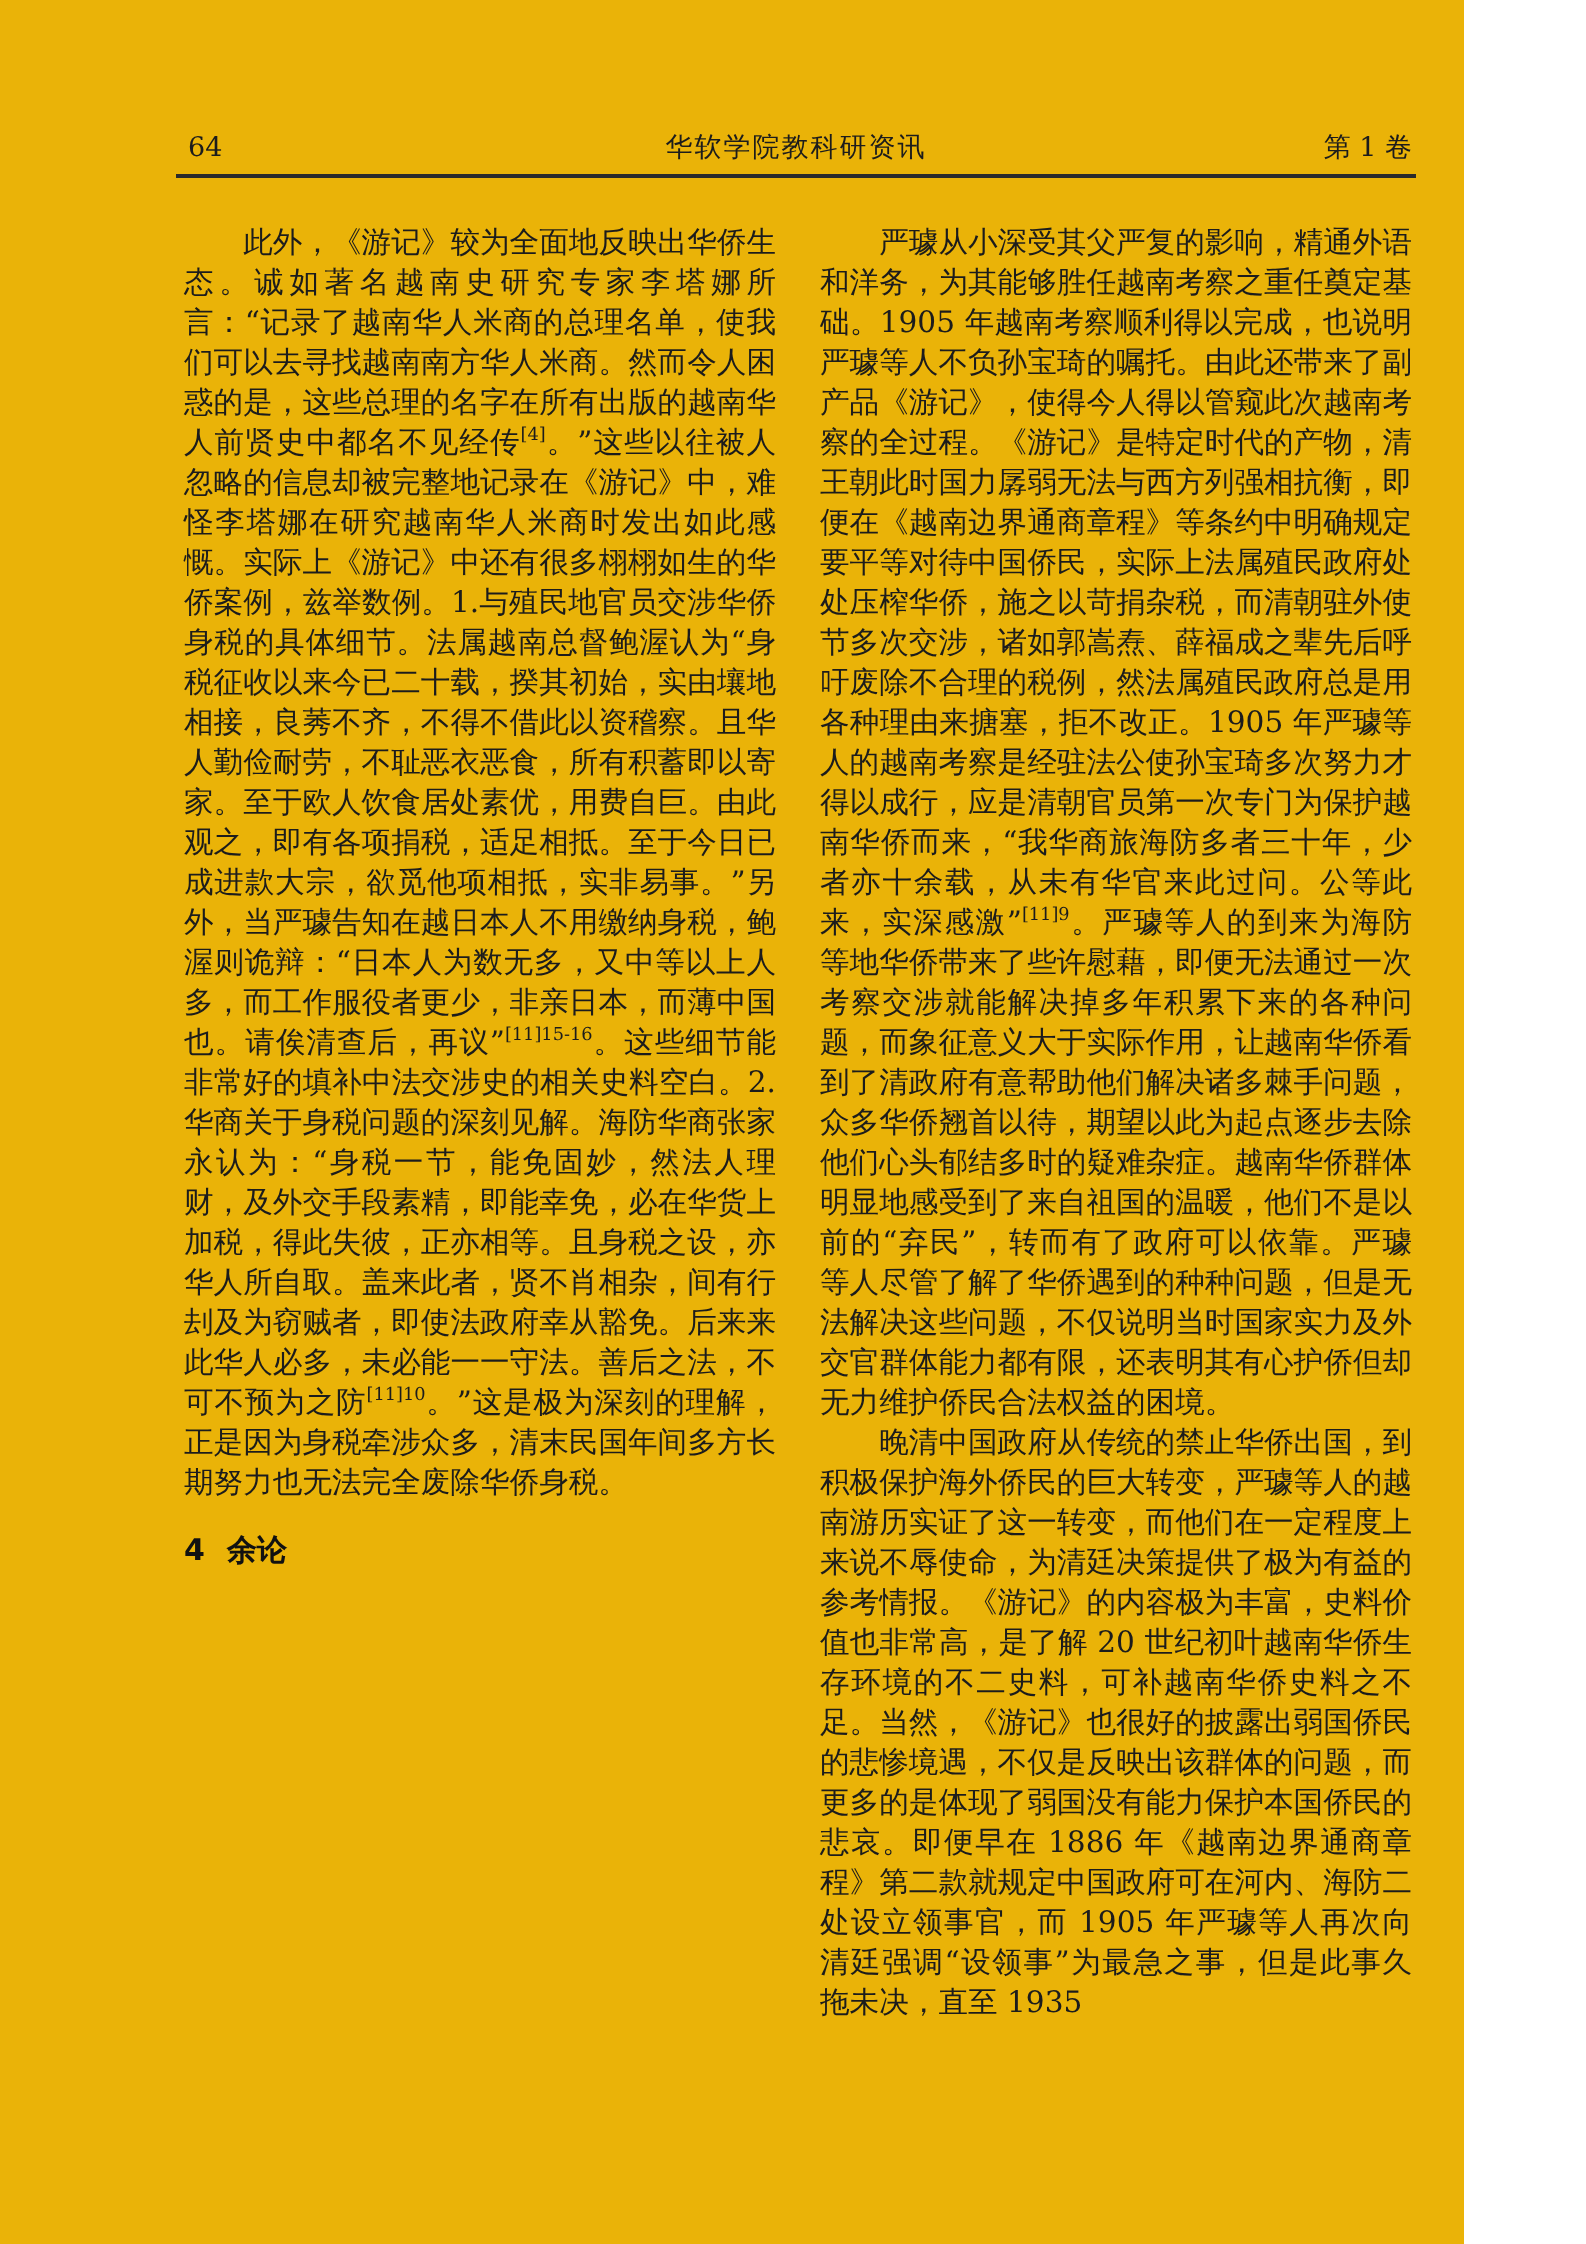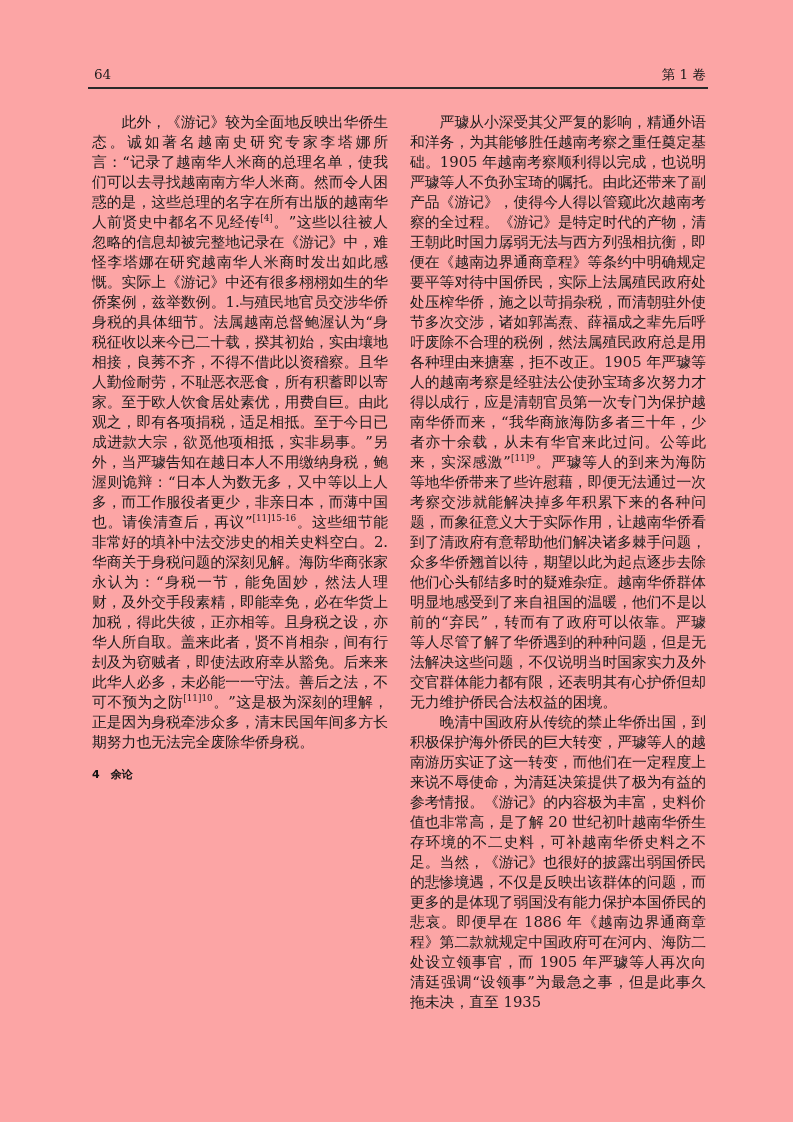--- a/index.html
+++ b/index.html
@@ -1,20 +1,20 @@
 <!DOCTYPE html>
 <html><head>
 <meta charset="utf-8">
 <style>
   html, body { margin: 0; padding: 0; background: #ffffff; }
   .page {
     position: relative;
-    width: 793px;
+    width: 732px;
     height: 1122px;
-    background: #fca5a5;
+    background: #eab308;
     color: #1c1c1c;
     font-family: "DejaVu Serif", "Liberation Serif", serif;
     overflow: hidden;
   }
   .header {
     position: absolute;
     left: 88px;
     top: 64px;
     width: 620px;
     height: 23px;
@@ -40,33 +40,34 @@
   .col p sup {
     font-size: 0.6em;
     line-height: 0;
     vertical-align: super;
     letter-spacing: 0;
   }
   .section-heading {
     margin: 13px 0 0 0;
     font-family: "DejaVu Sans", "Liberation Sans", sans-serif;
     font-weight: 700;
-    font-size: 11px;
+    font-size: 15px;
     color: #111;
     text-indent: 0;
   }
   .section-heading .sh-num { margin-right: 11px; }
 </style>
 </head>
 <body>
 
 <div class="page">
 
   <div class="header">
     <span class="pg">64</span>
+    <span class="jt">华软学院教科研资讯</span>
     <span class="vol">第 1 卷</span>
   </div>
 
   <div class="col col-left">
     <p>此外，《游记》较为全面地反映出华侨生态。诚如著名越南史研究专家李塔娜所言：“记录了越南华人米商的总理名单，使我们可以去寻找越南南方华人米商。然而令人困惑的是，这些总理的名字在所有出版的越南华人前贤史中都名不见经传<sup>[4]</sup>。”这些以往被人忽略的信息却被完整地记录在《游记》中，难怪李塔娜在研究越南华人米商时发出如此感慨。实际上《游记》中还有很多栩栩如生的华侨案例，兹举数例。1.与殖民地官员交涉华侨身税的具体细节。法属越南总督鲍渥认为“身税征收以来今已二十载，揆其初始，实由壤地相接，良莠不齐，不得不借此以资稽察。且华人勤俭耐劳，不耻恶衣恶食，所有积蓄即以寄家。至于欧人饮食居处素优，用费自巨。由此观之，即有各项捐税，适足相抵。至于今日已成进款大宗，欲觅他项相抵，实非易事。”另外，当严璩告知在越日本人不用缴纳身税，鲍渥则诡辩：“日本人为数无多，又中等以上人多，而工作服役者更少，非亲日本，而薄中国也。请俟清查后，再议”<sup>[11]15-16</sup>。这些细节能非常好的填补中法交涉史的相关史料空白。2.华商关于身税问题的深刻见解。海防华商张家永认为：“身税一节，能免固妙，然法人理财，及外交手段素精，即能幸免，必在华货上加税，得此失彼，正亦相等。且身税之设，亦华人所自取。盖来此者，贤不肖相杂，间有行刦及为窃贼者，即使法政府幸从豁免。后来来此华人必多，未必能一一守法。善后之法，不可不预为之防<sup>[11]10</sup>。”这是极为深刻的理解，正是因为身税牵涉众多，清末民国年间多方长期努力也无法完全废除华侨身税。</p>
     <h2 class="section-heading"><span class="sh-num">4</span><span class="sh-title">余论</span></h2>
   </div>
 
   <div class="col col-right">
     <p>严璩从小深受其父严复的影响，精通外语和洋务，为其能够胜任越南考察之重任奠定基础。1905 年越南考察顺利得以完成，也说明严璩等人不负孙宝琦的嘱托。由此还带来了副产品《游记》，使得今人得以管窥此次越南考察的全过程。《游记》是特定时代的产物，清王朝此时国力孱弱无法与西方列强相抗衡，即便在《越南边界通商章程》等条约中明确规定要平等对待中国侨民，实际上法属殖民政府处处压榨华侨，施之以苛捐杂税，而清朝驻外使节多次交涉，诸如郭嵩焘、薛福成之辈先后呼吁废除不合理的税例，然法属殖民政府总是用各种理由来搪塞，拒不改正。1905 年严璩等人的越南考察是经驻法公使孙宝琦多次努力才得以成行，应是清朝官员第一次专门为保护越南华侨而来，“我华商旅海防多者三十年，少者亦十余载，从未有华官来此过问。公等此来，实深感激”<sup>[11]9</sup>。严璩等人的到来为海防等地华侨带来了些许慰藉，即便无法通过一次考察交涉就能解决掉多年积累下来的各种问题，而象征意义大于实际作用，让越南华侨看到了清政府有意帮助他们解决诸多棘手问题，众多华侨翘首以待，期望以此为起点逐步去除他们心头郁结多时的疑难杂症。越南华侨群体明显地感受到了来自祖国的温暖，他们不是以前的“弃民”，转而有了政府可以依靠。严璩等人尽管了解了华侨遇到的种种问题，但是无法解决这些问题，不仅说明当时国家实力及外交官群体能力都有限，还表明其有心护侨但却无力维护侨民合法权益的困境。</p>

